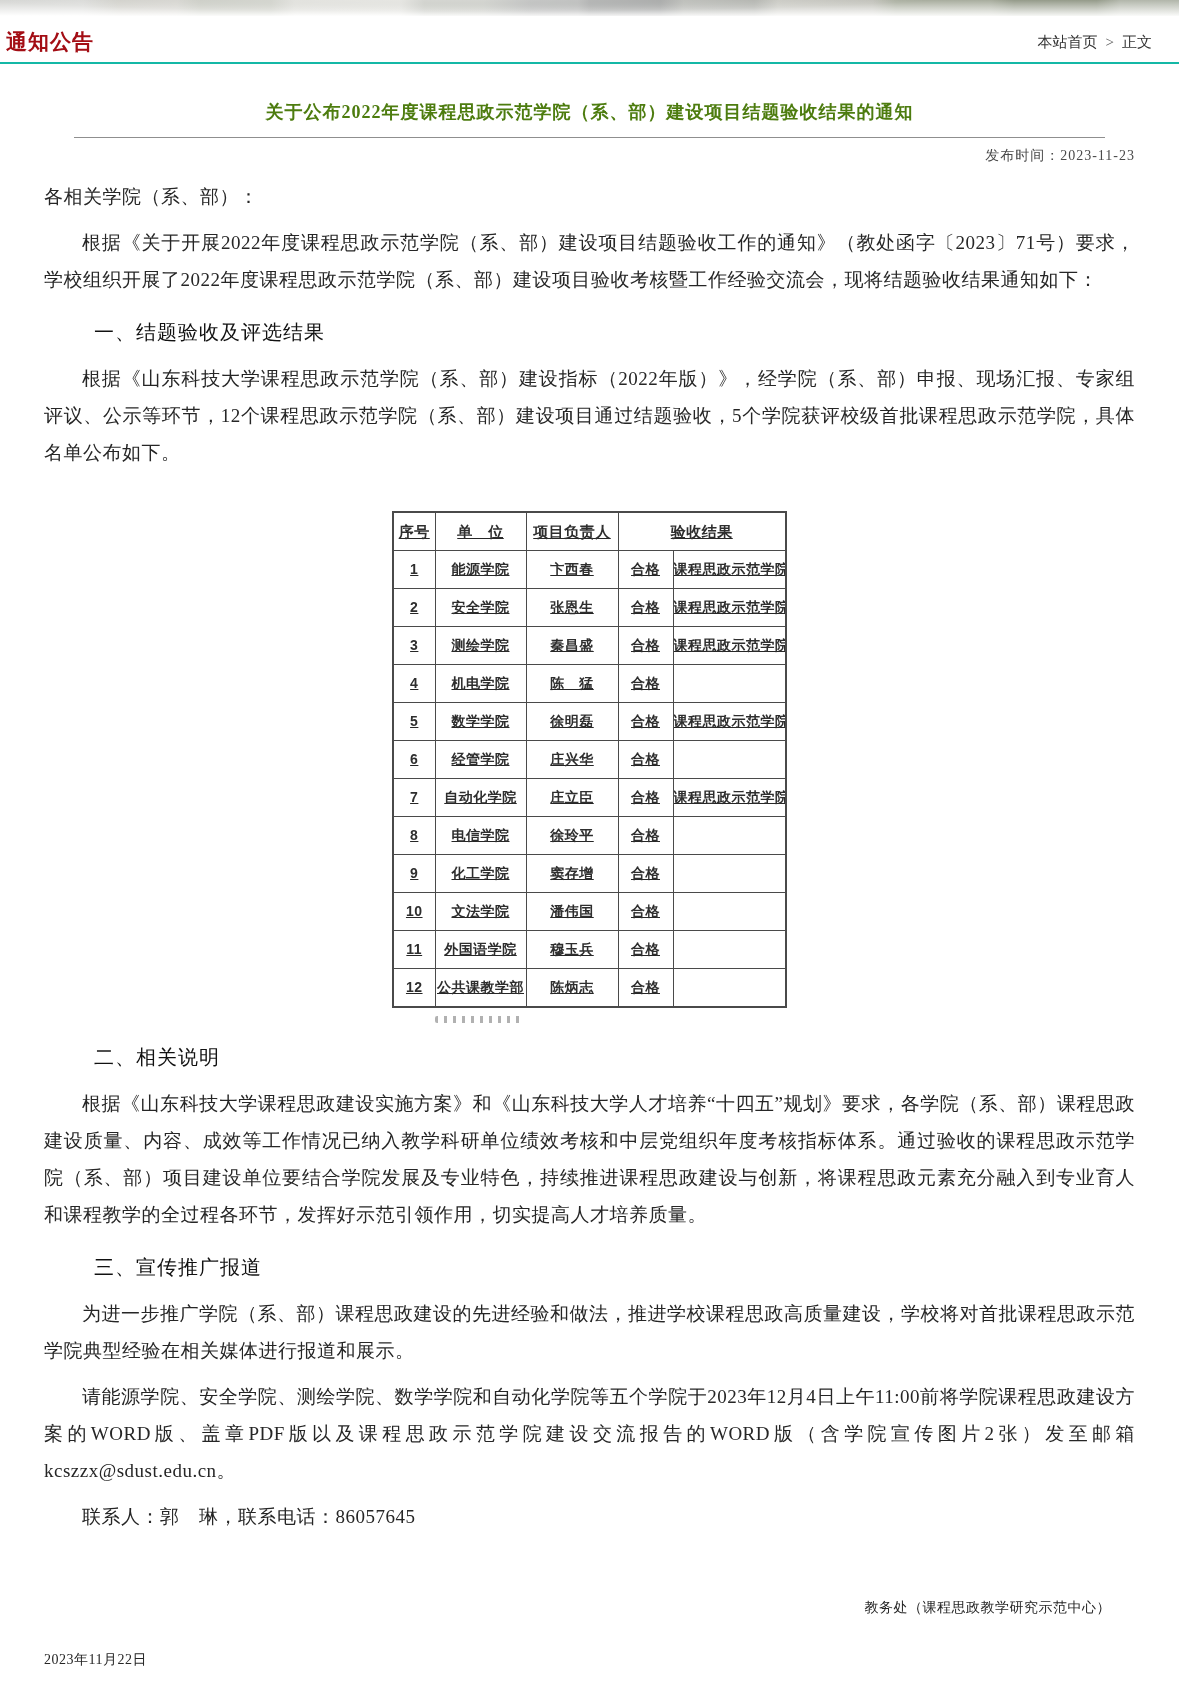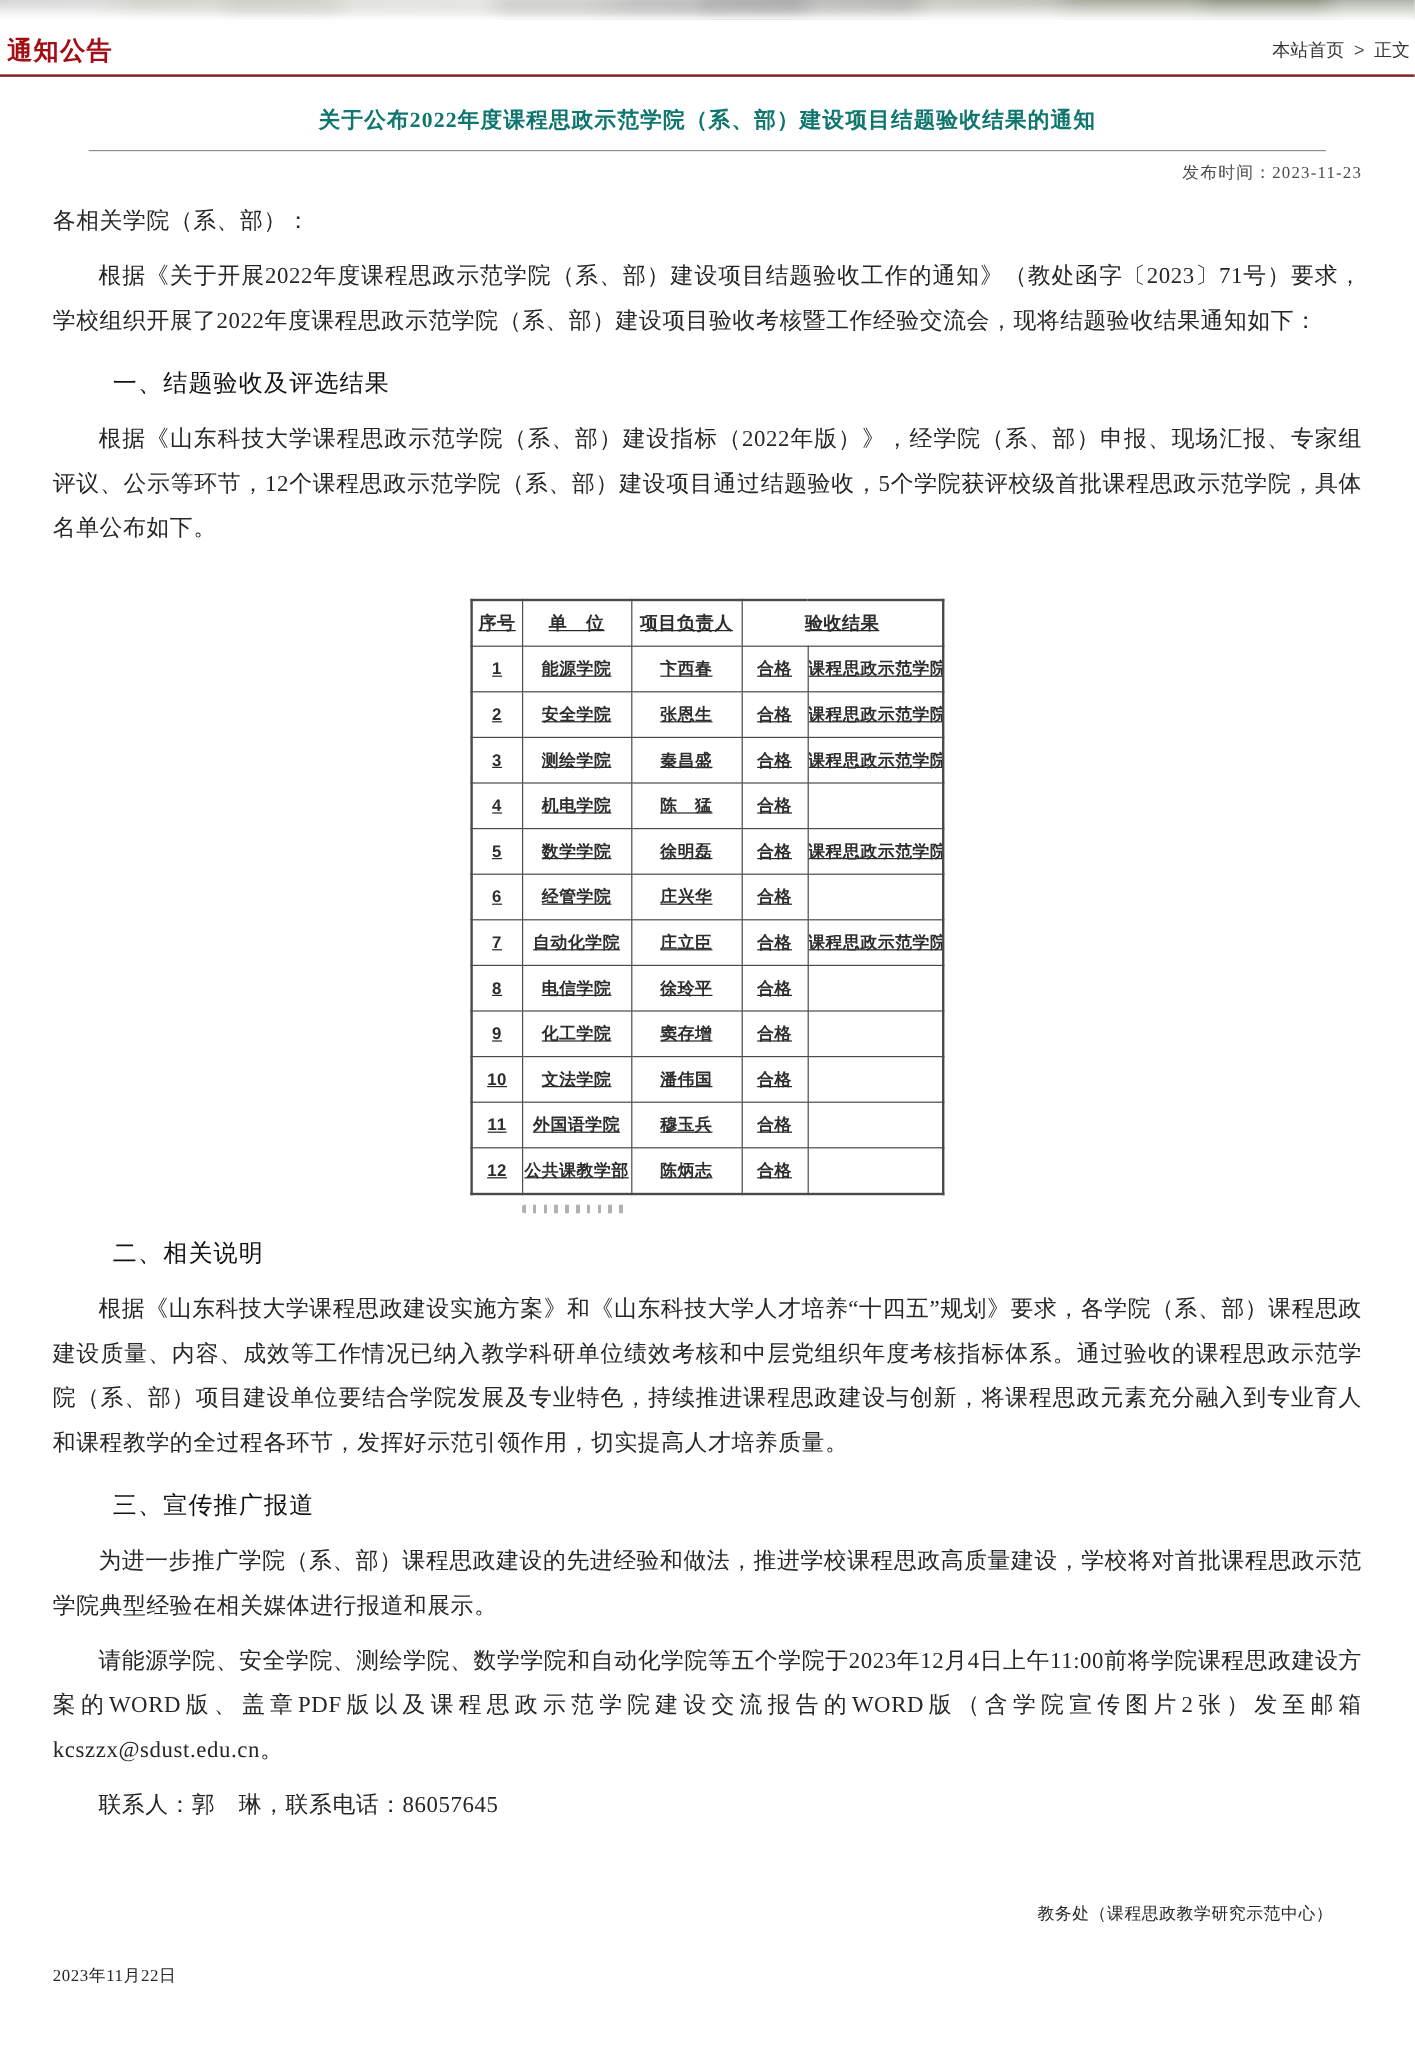--- a/index.html
+++ b/index.html
@@ -13,37 +13,37 @@
     height:16px;
     background:
       radial-gradient(ellipse 760px 30px at 38% -10px, rgba(255,255,255,.96), rgba(255,255,255,0) 72%),
       linear-gradient(to bottom, rgba(140,142,135,.38), rgba(255,255,255,.92)),
       linear-gradient(90deg,#ffffff 0 7%,#e9e7e0 10% 15%,#ced1c4 17% 23%,#f3f2eb 25% 34%,
         #b8bbb1 36% 41%,#8e9091 45% 49%,#6e7072 50% 56%,#a6a8a2 58% 64%,
         #dad9d1 66% 74%,#b8bfab 76% 84%,#99a28b 86% 93%,#c8cebf 95% 100%);
   }
   .page-header{
     position:relative;height:46px;
-    border-bottom:2px solid #7f1d1d;
-    font-family:Liberation Sans, sans-serif;
+    border-bottom:2px solid #14b8a6;
+    font-family:Liberation Serif, serif;
   }
   .section-label{
     position:absolute;left:6px;bottom:6px;
     font-size:21px;font-weight:bold;color:#a30d14;letter-spacing:1px;
   }
   .breadcrumb{
-    position:absolute;right:4px;bottom:10px;
+    position:absolute;right:27px;bottom:10px;
     font-size:15px;color:#333;
   }
   .breadcrumb a{color:#333;text-decoration:none;cursor:pointer;}
   .breadcrumb .sep{margin:0 8px;color:#555;}
   .content{padding:0 44px 0 44px;}
   .doc-title{
-    margin:24px 30px 0 30px;
-    text-align:center;font-size:18px;font-weight:bold;color:#0f766e;
+    margin:36px 30px 0 30px;
+    text-align:center;font-size:18px;font-weight:bold;color:#4d7c0f;
     letter-spacing:1px;line-height:24px;
   }
   .title-rule{
     border:none;border-top:1px solid #8f8f8f;
     margin:13px 30px 0 30px;height:0;
   }
   .pub-time{
     margin-top:9px;text-align:right;
     font-size:14px;color:#4a4a4a;letter-spacing:1px;
   }

